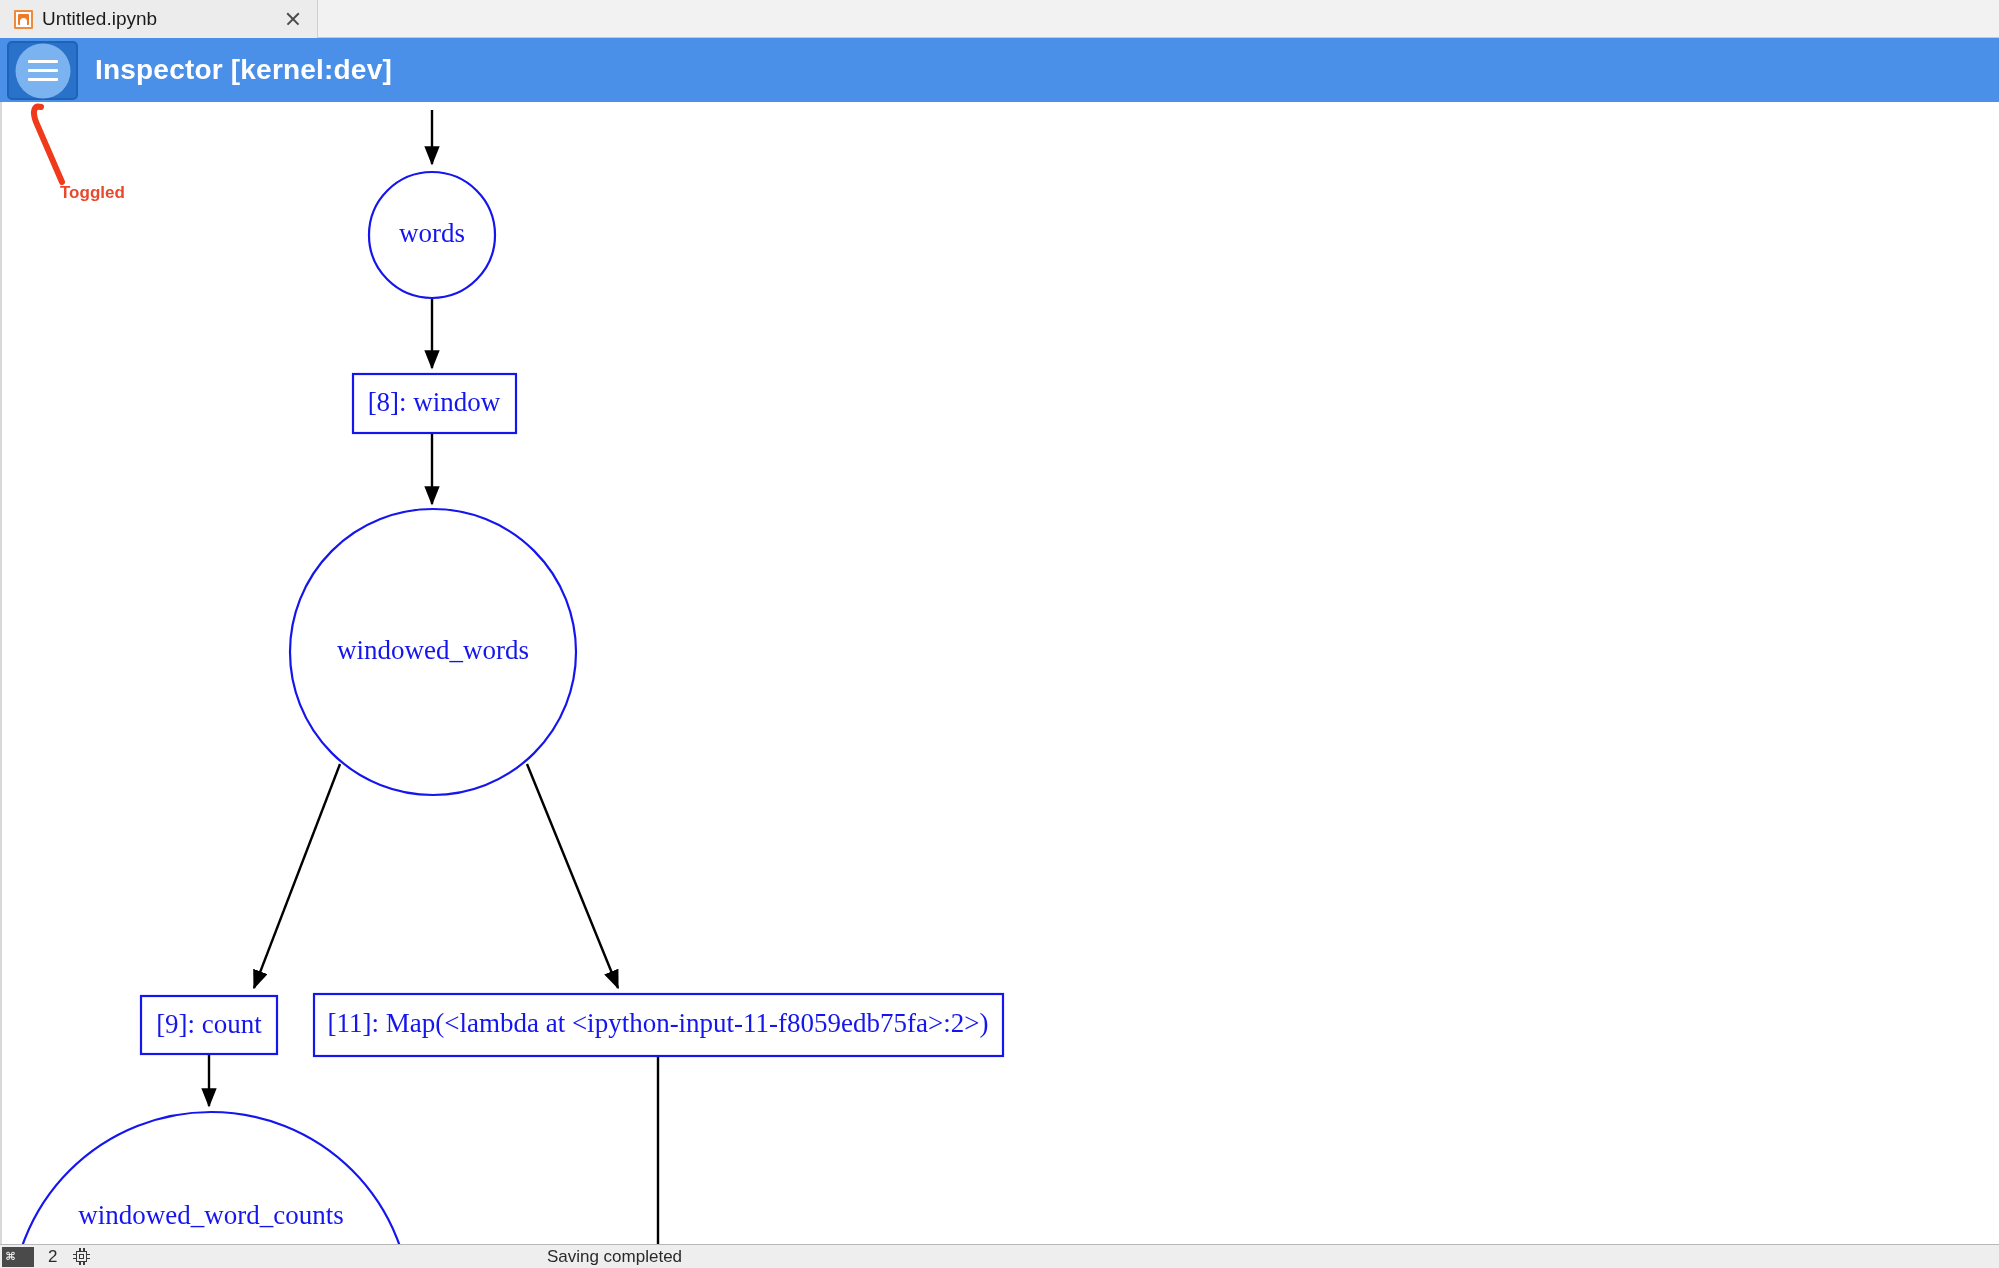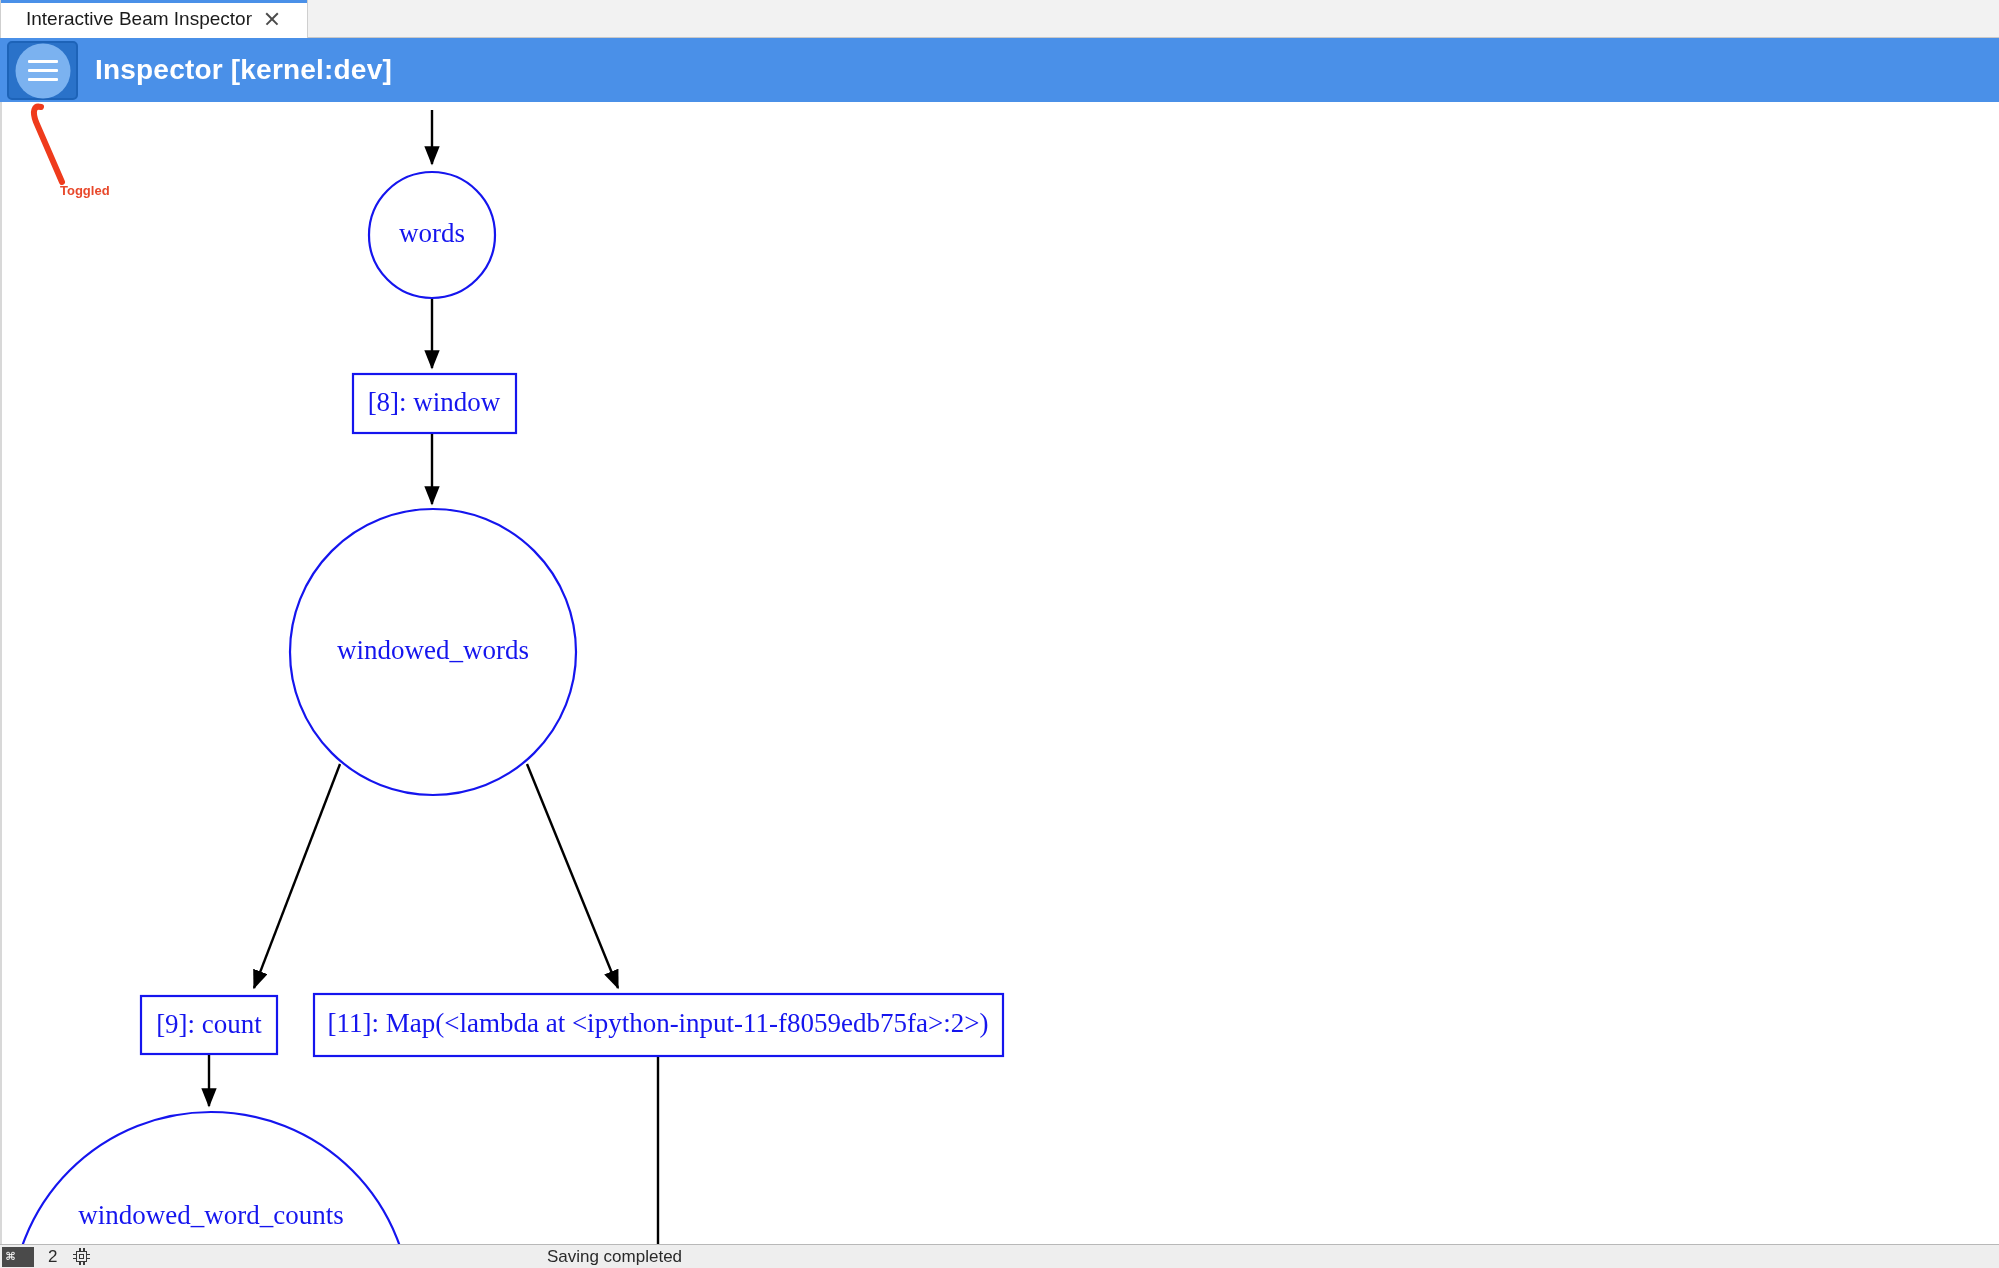--- a/index.html
+++ b/index.html
@@ -204,21 +204,21 @@
   
   .annot-svg {
     position: absolute;
     left: 0; top: 0;
     pointer-events: none;
   }
   .annot-label {
     position: absolute;
     left: 60px;
     top: 183px;
-    font-size: 13px;
+    font-size: 17px;
     font-weight: bold;
     color: #e8482b;
     white-space: nowrap;
   }
 
   
   .statusbar {
     position: absolute;
     left: 0; bottom: 0;
     width: 1999px;
@@ -296,25 +296,26 @@
     pointer-events: none;
   }
 </style>
 </head>
 <body>
 
 <div id="app">
 
   <div class="tabbar">
 
-
-    <div class="tab active">
-      <span class="tab-label">Interactive Beam Inspector</span>
+    <div class="tab inactive">
+      <span class="nb-icon"></span>
+      <span class="tab-label">Untitled.ipynb</span>
       <span class="tab-close"></span>
     </div>
+
 
     <div class="tab-spacer"></div>
   </div>
 
   <div class="header">
     <div class="menu-btn">
       <span class="ripple"></span>
       <span class="bars">
         <span></span>
           <span></span>

